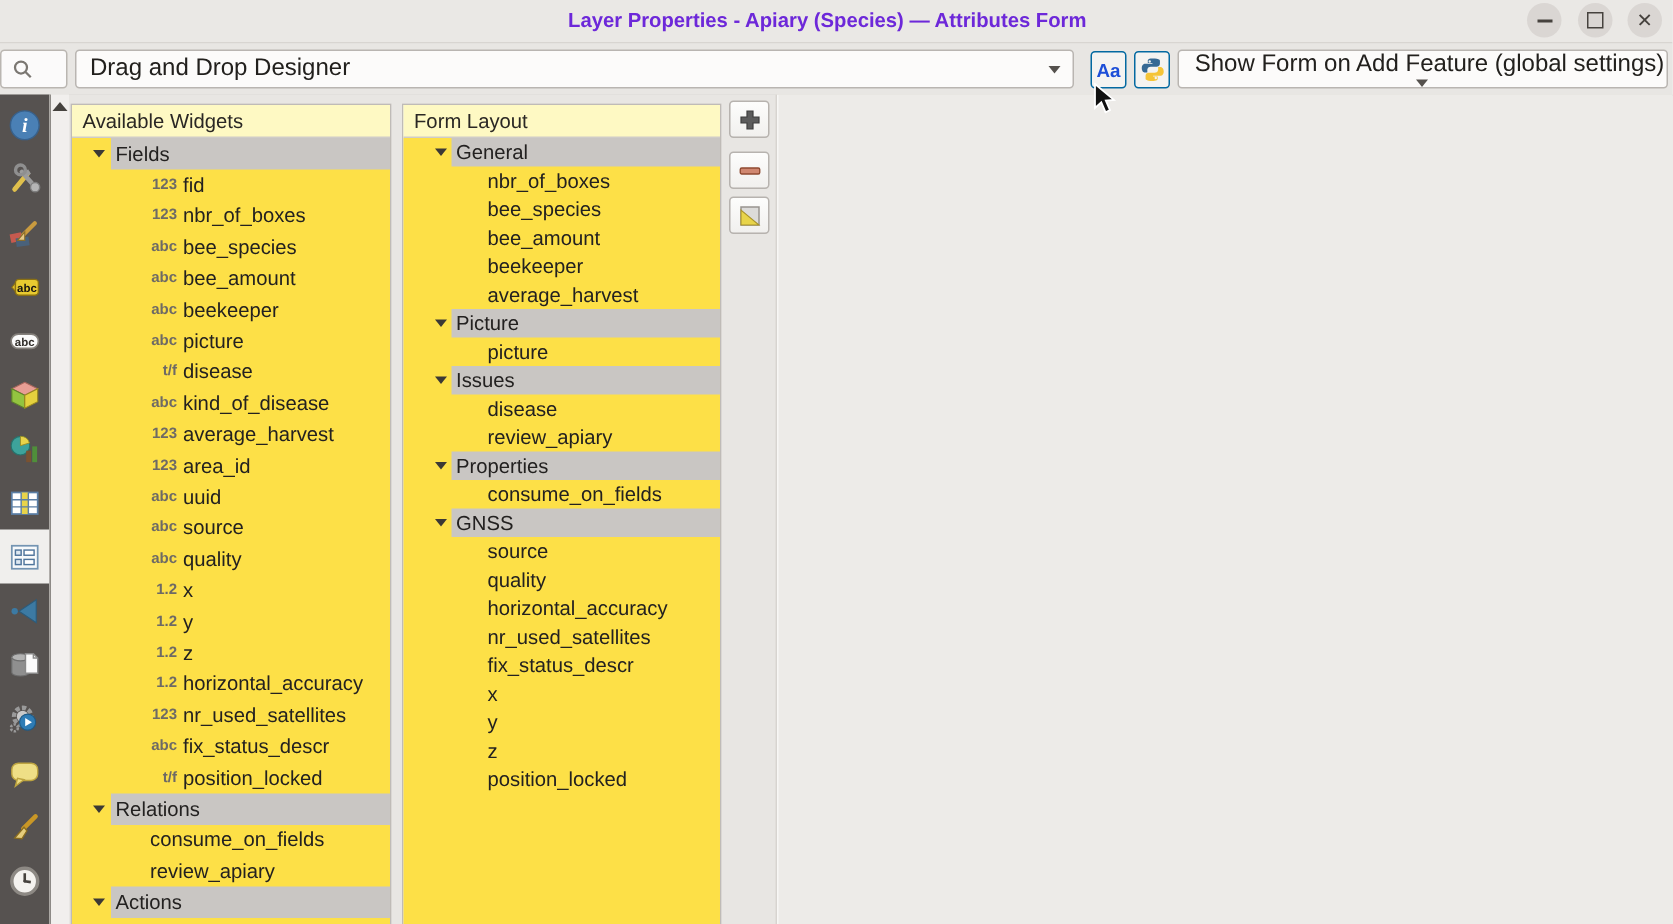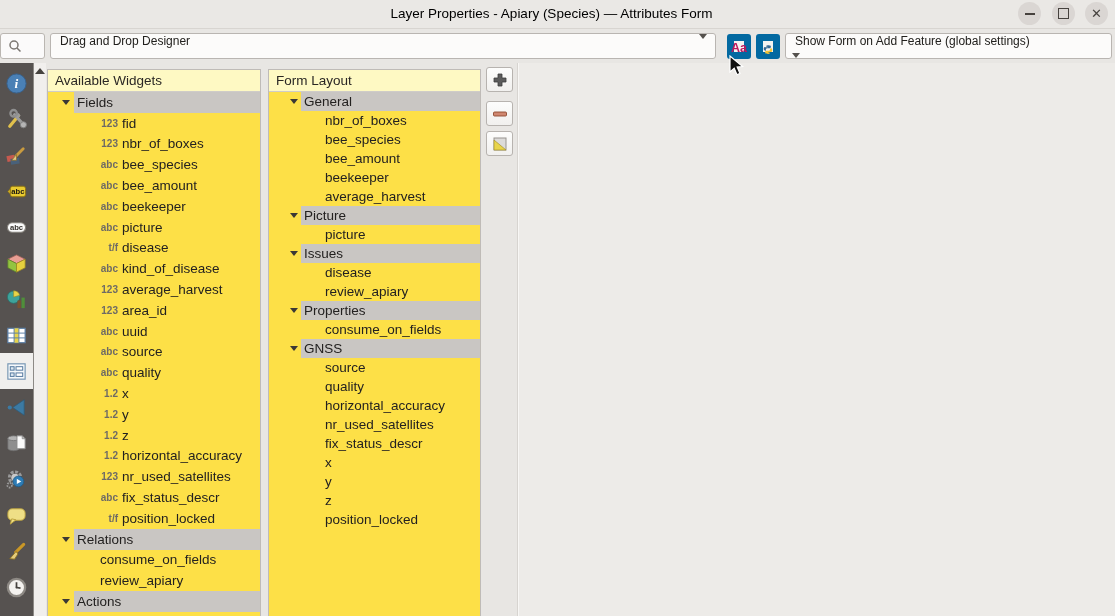--- a/index.html
+++ b/index.html
@@ -4,46 +4,46 @@
 <style>
   html,body{margin:0;padding:0;}
   body{width:1115px;height:616px;overflow:hidden;font-family:"Liberation Sans",sans-serif;
        -webkit-font-smoothing:antialiased;}
   .window{position:relative;width:1115px;height:616px;background:#e8e6e3;overflow:hidden;}
 
   
   .titlebar{position:absolute;left:0;top:0;width:100%;height:28px;background:#eae8e5;
             border-bottom:1px solid #d8d5d1;}
   .titlebar .title{position:absolute;left:0;right:12px;top:0;height:28px;line-height:28px;
-            text-align:center;font-size:13.5px;font-weight:400;color:#000000;}
+            text-align:center;font-size:13.5px;font-weight:700;color:#6d28d9;}
   .winbtn{position:absolute;top:2px;width:23px;height:23px;border-radius:50%;
           background:#dad6d3;display:flex;align-items:center;justify-content:center;cursor:default;}
   .winbtn.min{right:74px;} .winbtn.max{right:40px;} .winbtn.cls{right:7px;}
   .glyph-min{width:10px;height:2px;background:#46423e;}
   .glyph-max{width:9px;height:9px;border:1.7px solid #46423e;}
   .glyph-cls{font-size:13px;color:#46423e;line-height:1;}
 
   
   .toolbar{position:absolute;left:0;top:29px;width:100%;height:34px;background:#e8e6e3;
            border-bottom:1px solid #d2cfca;}
   .searchbox{position:absolute;left:0;top:4px;width:45px;height:26px;background:#fbfafa;
              border:1px solid #bab6b1;border-radius:3px;box-sizing:border-box;
              display:flex;align-items:center;}
   .searchbox svg{margin-left:7px;}
   .combo{position:absolute;top:4px;height:26px;background:#fcfbfa;border:1px solid #b9b5b1;
-         border-radius:3px;box-sizing:border-box;display:flex;align-items:flex-start;
-         font-size:12px;color:#22201d;}
+         border-radius:3px;box-sizing:border-box;display:flex;align-items:center;
+         font-size:16px;color:#22201d;}
   .combo .ctext{padding-left:9px;white-space:nowrap;overflow:hidden;flex:1;}
   .combo .arrow{width:0;height:0;border-left:4.5px solid transparent;border-right:4.5px solid transparent;
                 border-top:5px solid #55514d;margin:0 8px 0 6px;flex:none;}
   .combo.designer{left:50px;width:666px;}
   .combo.formopen{left:785px;width:327px;flex-direction:column;}
-  .tbtn{position:absolute;top:5px;height:25px;background:#f4f3f1;border:7px solid #0369a1;
-        border-radius:3px;box-sizing:border-box;display:flex;align-items:flex-start;justify-content:center;
-        font-size:12.5px;font-weight:700;color:#be185d;padding:0;}
+  .tbtn{position:absolute;top:5px;height:25px;background:#f4f3f1;border:1px solid #0369a1;
+        border-radius:3px;box-sizing:border-box;display:flex;align-items:center;justify-content:center;
+        font-size:12.5px;font-weight:700;color:#1d4ed8;padding:0;}
   .tbtn.aa{left:727px;width:24px;}
   .tbtn.py{left:756px;width:24px;}
 
   
   .main{position:absolute;left:0;top:63px;width:1115px;height:553px;background:#e8e6e3;}
 
   .sidebar{position:absolute;left:0;top:0;width:33px;height:553px;background:#565250;overflow:hidden;}
   .slot{width:33px;height:36px;display:flex;align-items:center;justify-content:center;}
   .slot.selected{background:#f0efed;}
 

